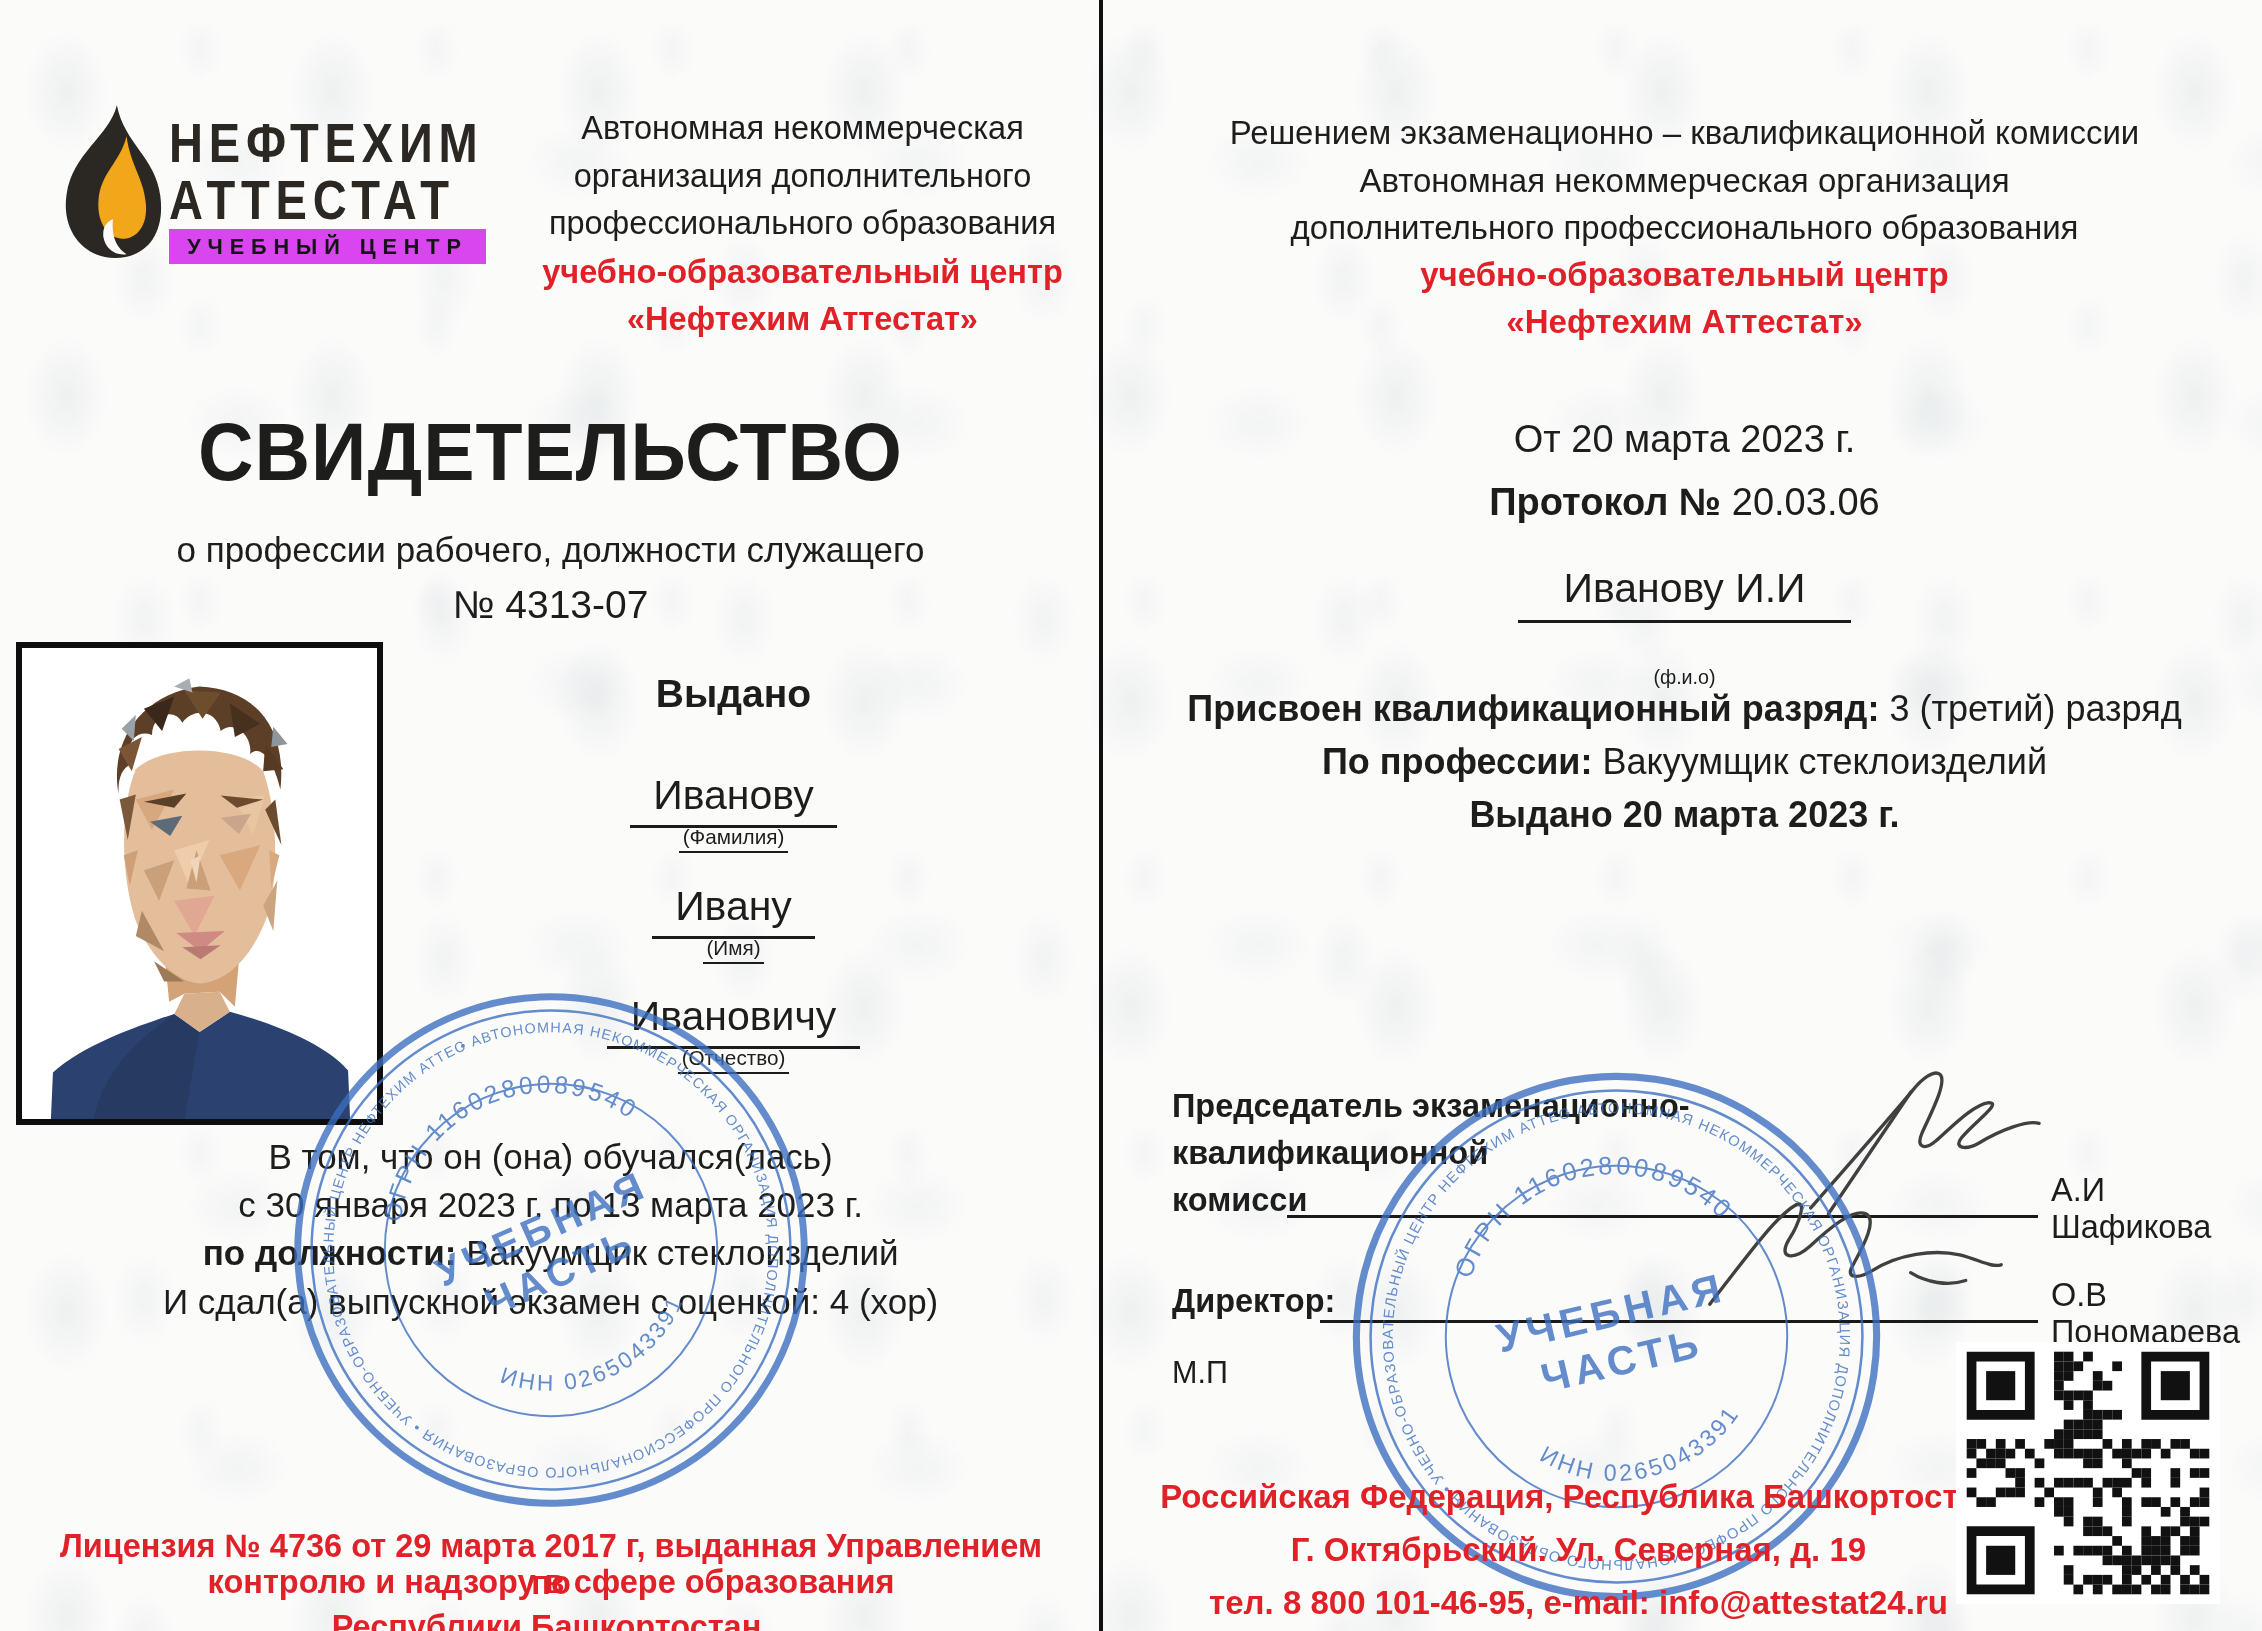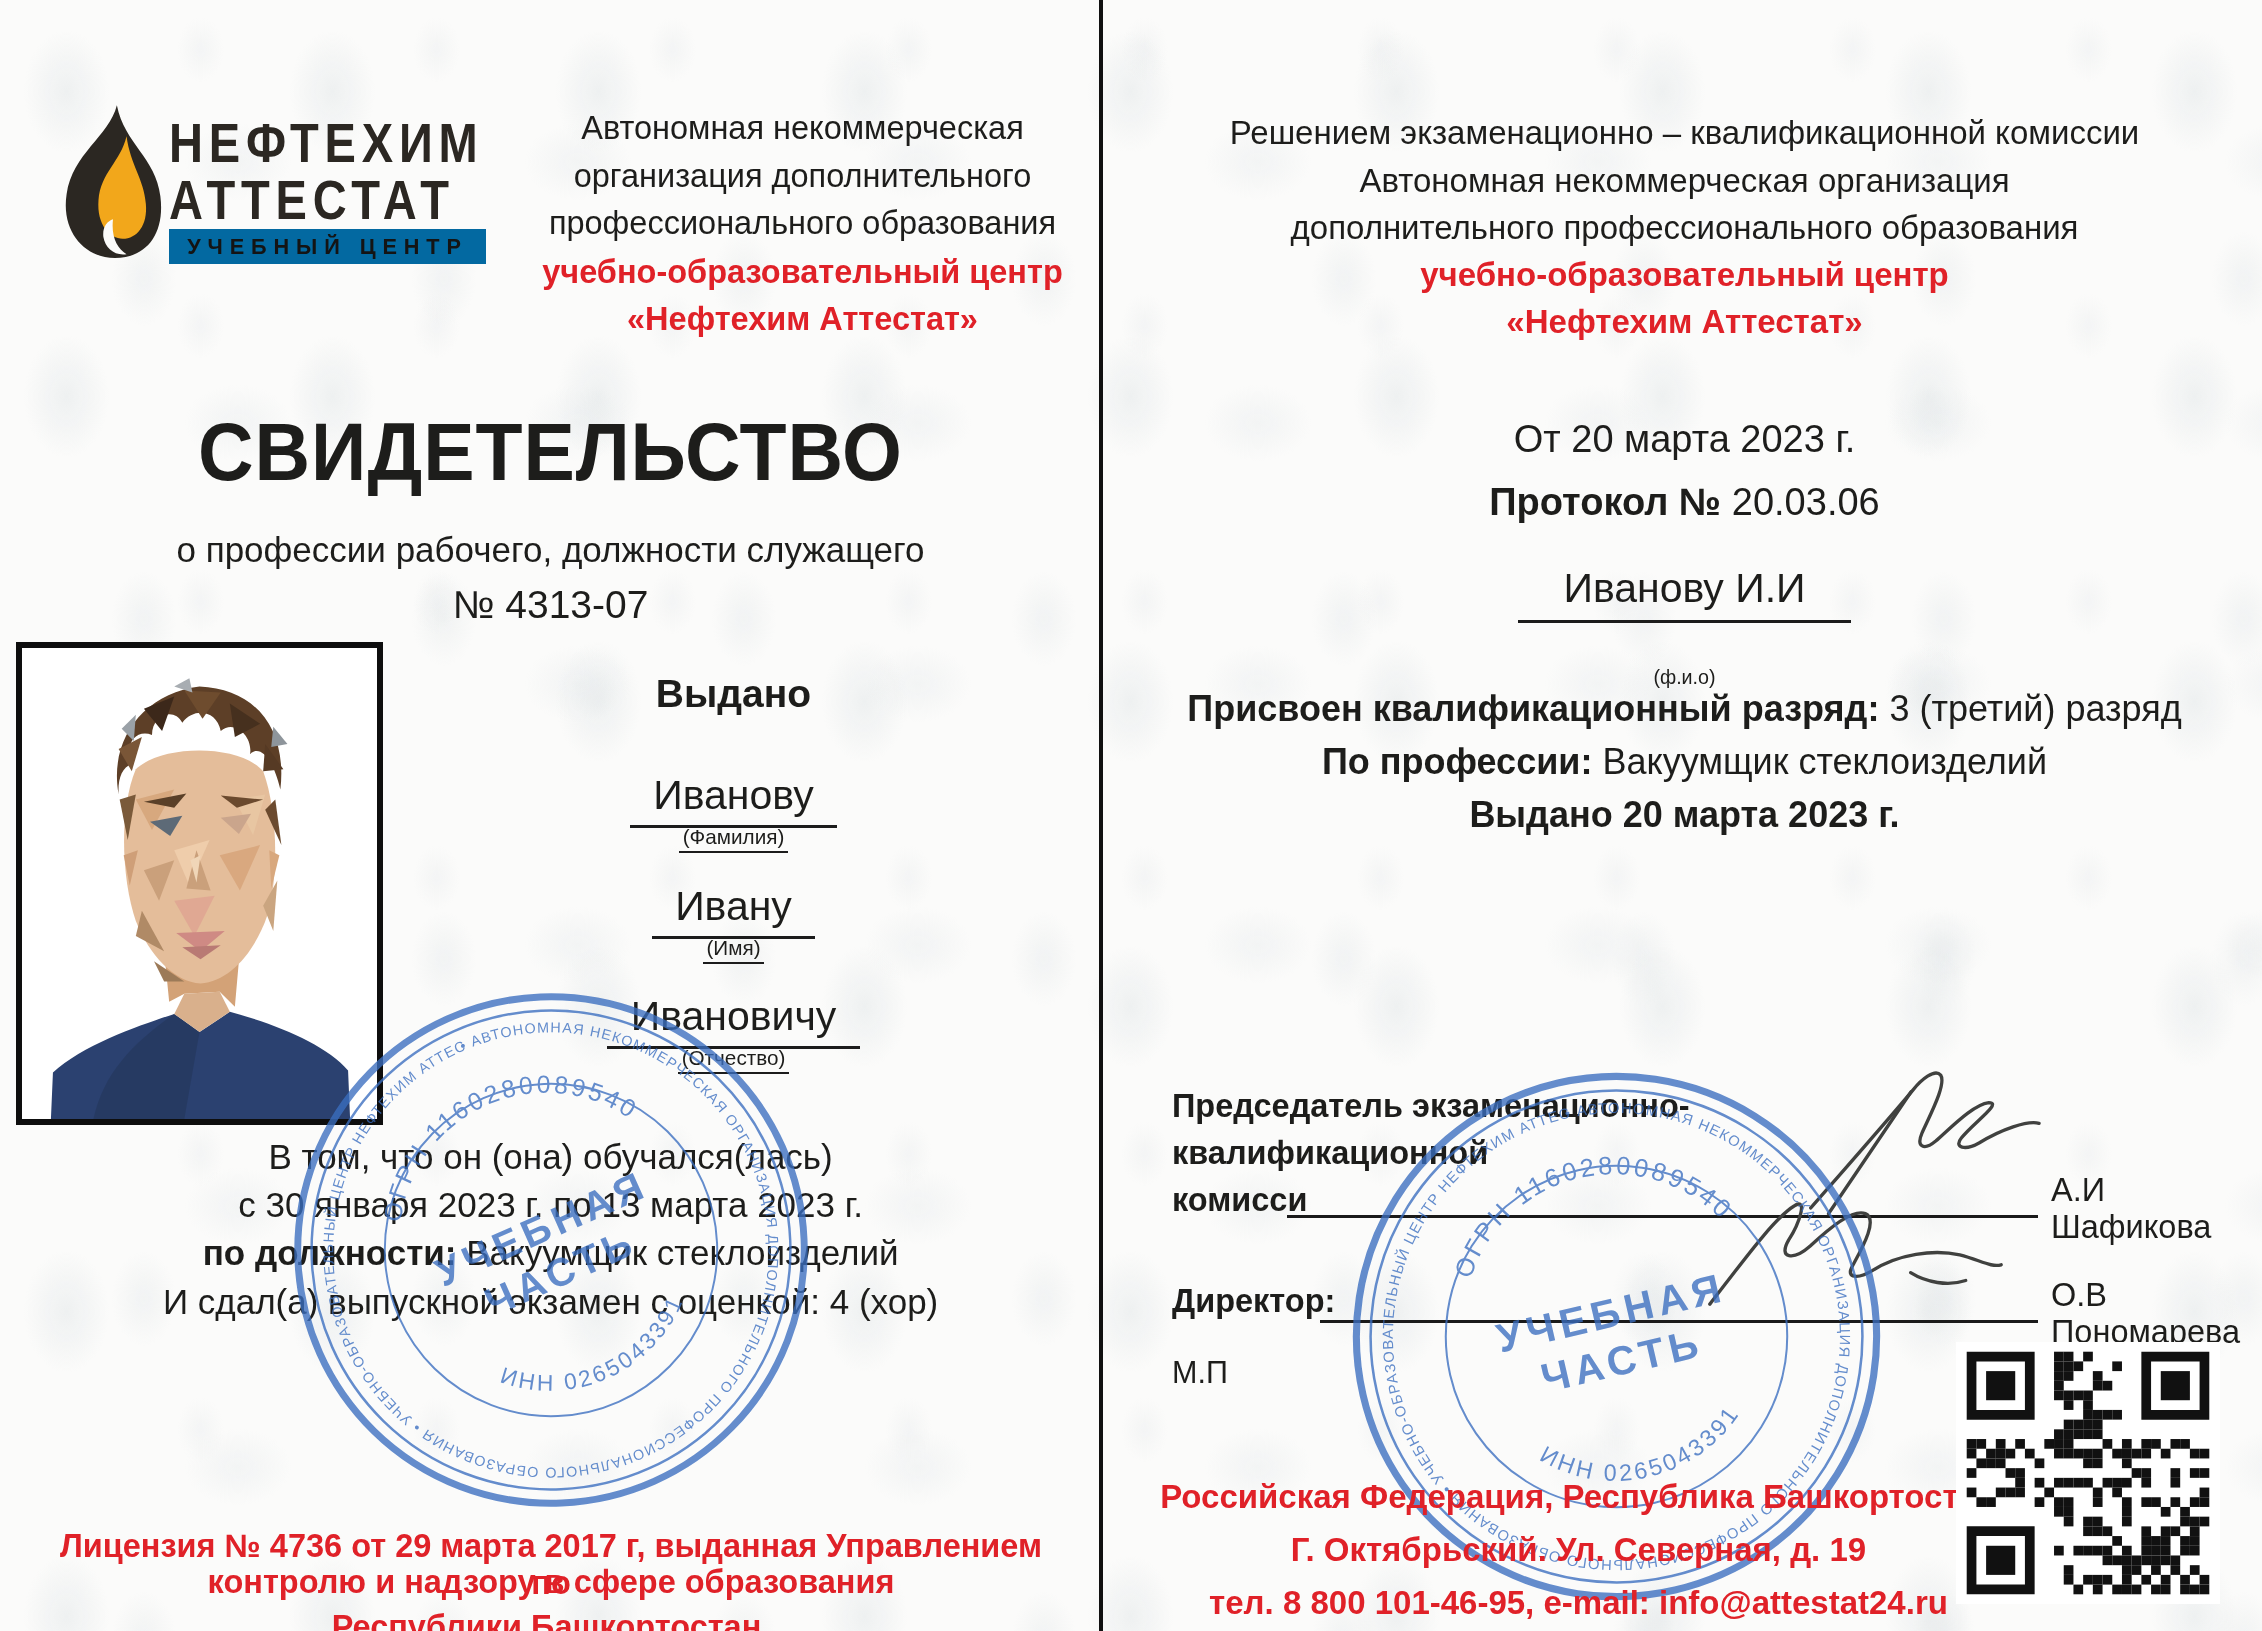--- a/index.html
+++ b/index.html
@@ -23,21 +23,21 @@
   .red{color:#e02128;font-weight:bold;}
   .b{font-weight:bold;}
   #divider{left:1099px;top:0;width:3.9px;height:1631px;background:#101010;}
 
   
   #logo-flame{left:55px;top:102px;width:116px;height:169px;}
   .logo-line{left:169px;width:325px;font-weight:bold;color:#2b2722;
     font-size:56px;letter-spacing:6.9px;transform:scaleX(.84);transform-origin:left top;white-space:nowrap;}
   #logo-line1{top:110px;}
   #logo-line2{top:167px;}
-  #logo-banner{left:169px;top:229px;width:317px;height:35px;background:#0369a1;
+  #logo-banner{left:169px;top:229px;width:317px;height:35px;background:#d946ef;
     display:flex;align-items:center;justify-content:center;}
   #logo-banner span{font-weight:bold;font-size:21.7px;letter-spacing:6.9px;color:#141414;white-space:nowrap;}
 
   .orgline{left:512px;width:581px;font-size:32.5px;}
   .hdrline{left:1133px;width:1103px;font-size:33px;}
 
   #title{left:0;top:406px;width:1101px;font-size:81px;font-weight:bold;letter-spacing:1px;
     transform:scaleX(.95);transform-origin:center top;}
   #subtitle{left:0;top:530px;width:1101px;font-size:35px;}
   #cert-number{left:0;top:583px;width:1101px;font-size:39px;}

